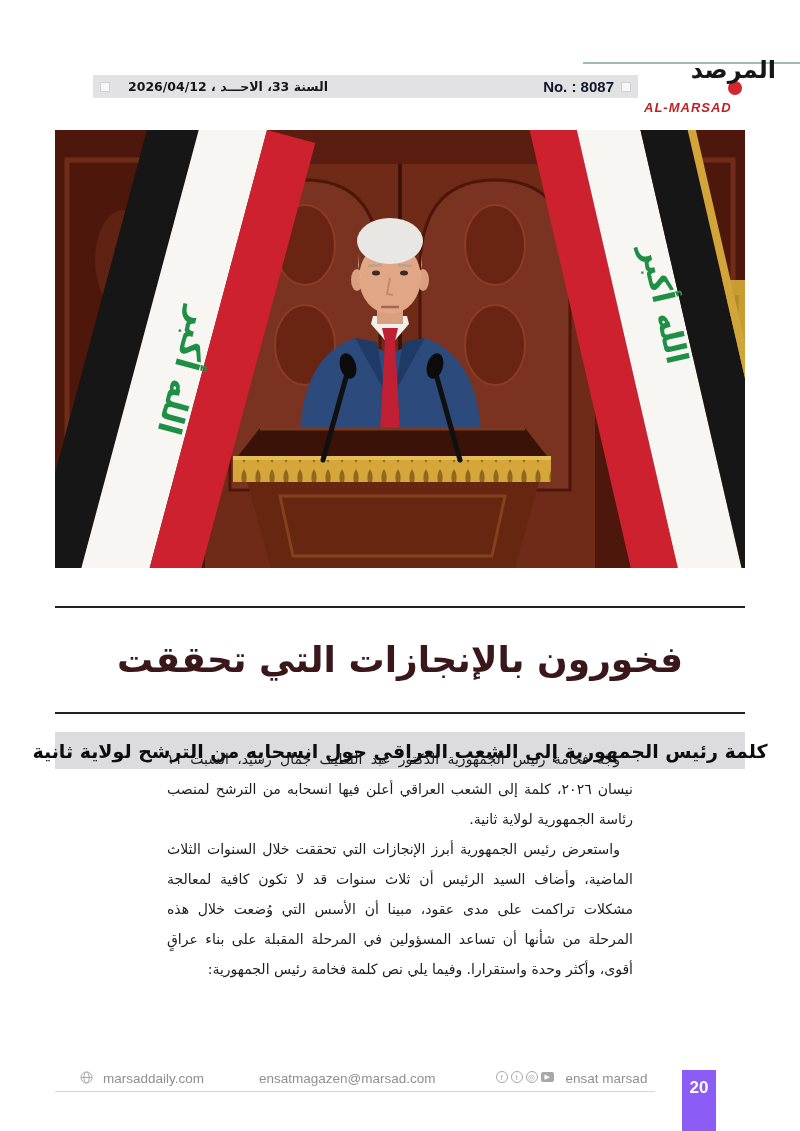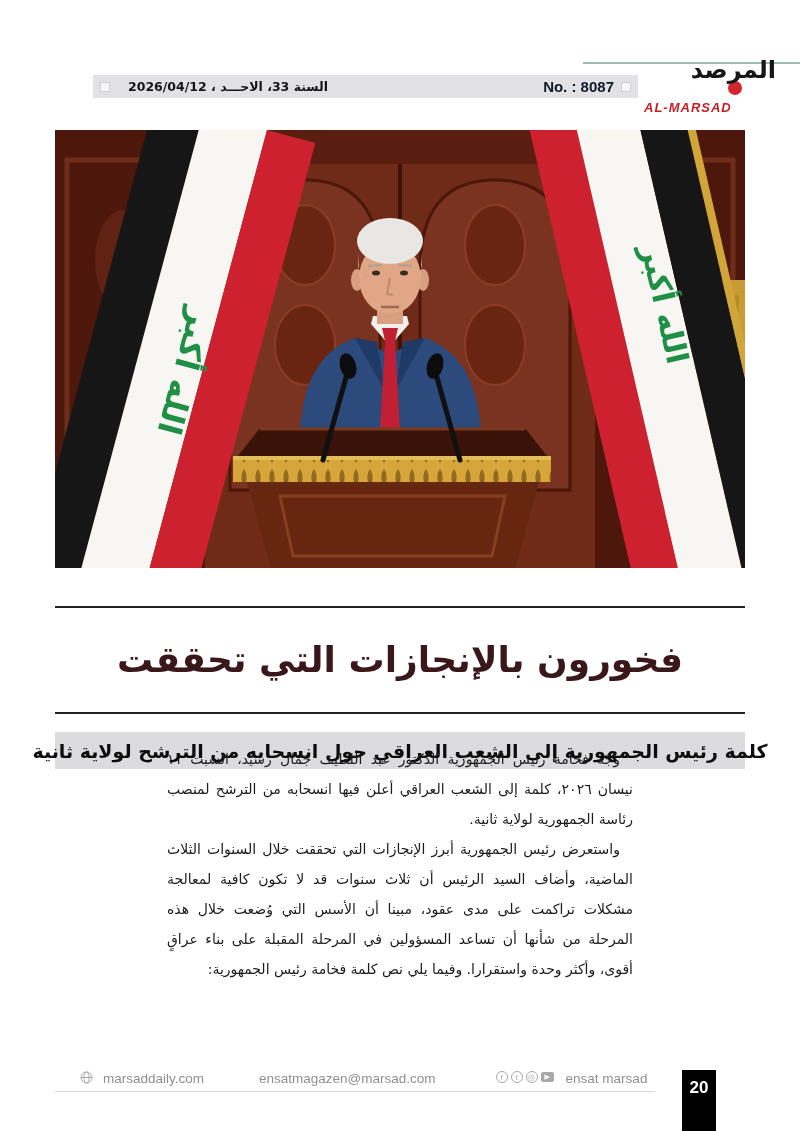--- a/index.html
+++ b/index.html
@@ -38,21 +38,21 @@
   
   .footer-rule{position:absolute;top:1091px;left:55px;width:600px;height:1px;background:#d7d7d7;}
   .footer{position:absolute;top:1071px;left:80px;width:570px;height:20px;display:flex;align-items:flex-start;
           font-family:"Liberation Sans",sans-serif;font-size:13.5px;color:#8f8f8f;}
   .footer .gap1{width:10px;} .footer .gap2{width:55px;} .footer .gap3{width:60px;} .footer .gap4{width:12px;}
   .soc{display:flex;align-items:center;gap:3px;}
   .soc-c{width:12px;height:12px;border:1px solid #a8a8a8;border-radius:50%;font-size:8px;line-height:12px;
          text-align:center;color:#a8a8a8;box-sizing:border-box;}
   .soc-yt{width:13px;height:10px;border-radius:2px;background:#a8a8a8;color:#fff;font-size:7px;
           line-height:10px;text-align:center;}
-  .page-num{position:absolute;top:1070px;left:682px;width:34px;height:61px;background:#000000;
+  .page-num{position:absolute;top:1070px;left:682px;width:34px;height:61px;background:#8b5cf6;
             color:#ffffff;font-family:"Liberation Sans",sans-serif;font-weight:bold;font-size:17px;
             text-align:center;padding-top:8px;box-sizing:border-box;}
 </style>
 </head>
 <body>
 
 <div class="page">
 
   <div class="top-rule"></div>
   <div class="meta-bar">

